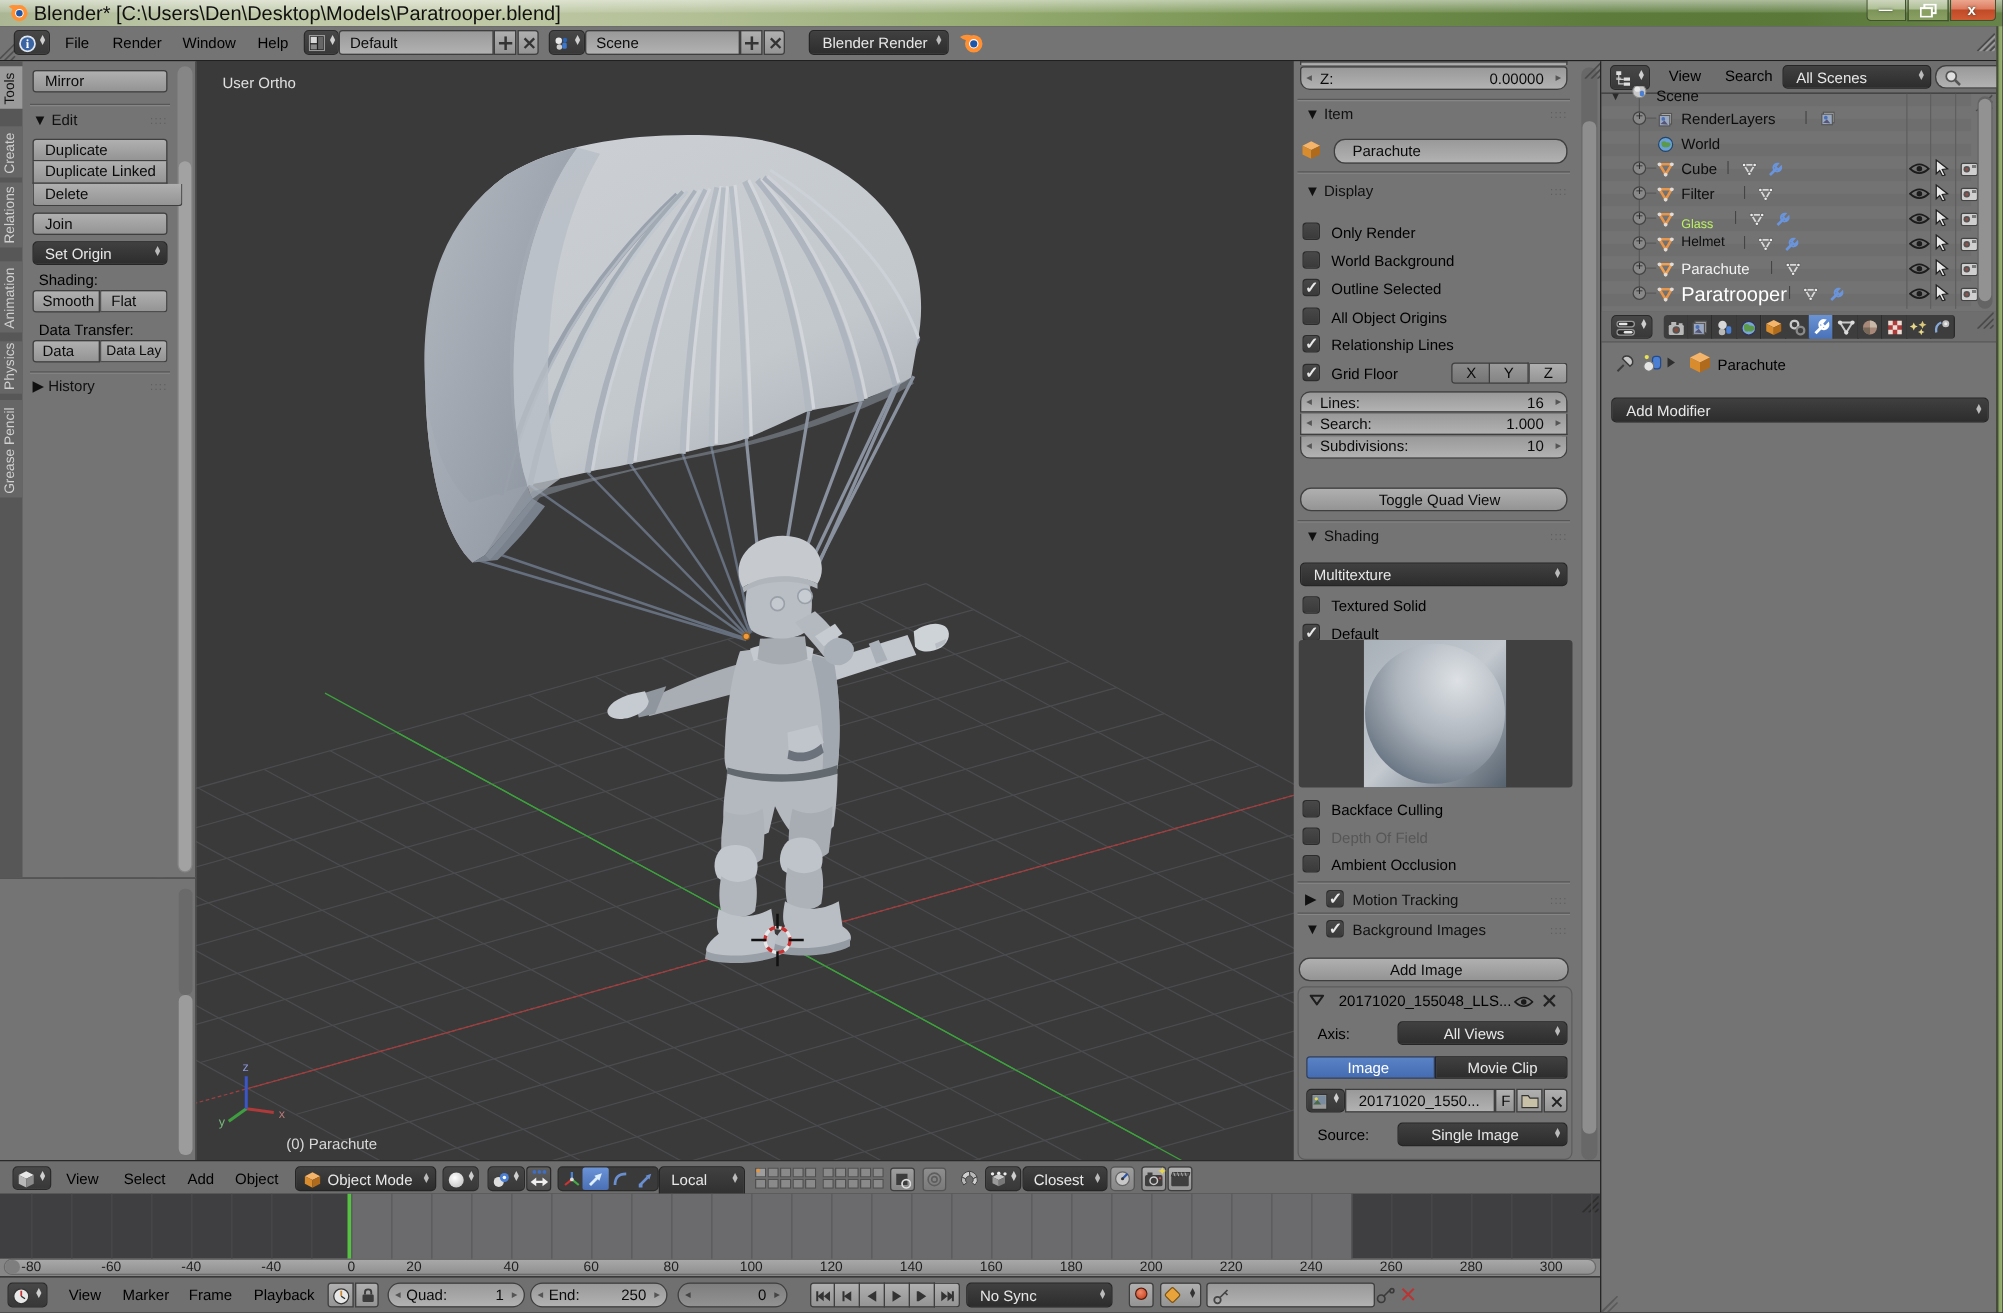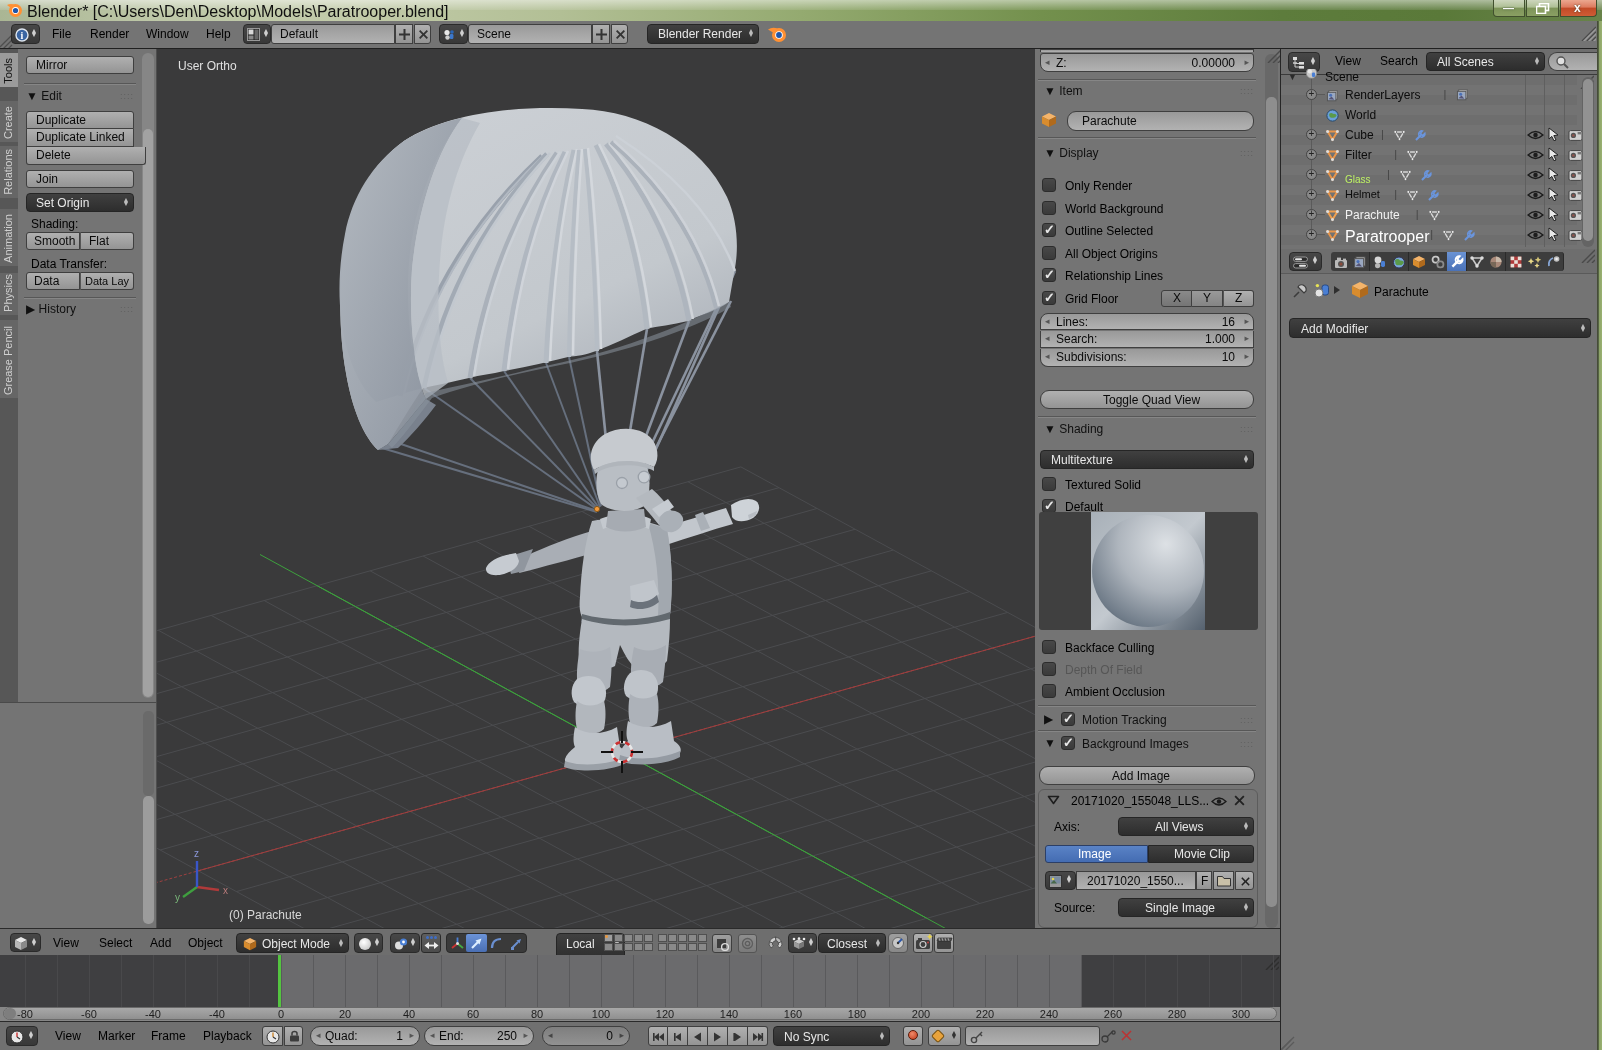--- a/index.html
+++ b/index.html
@@ -719,21 +719,21 @@
       </svg>
       <svg class="abs" style="left:43px;top:2px" width="15" height="15" viewBox="0 0 15 15">
         <path d="M2,12 Q2,3 11,3" fill="none" stroke="#6a8fd0" stroke-width="2.2"></path>
       </svg>
       <svg class="abs" style="left:62px;top:2px" width="15" height="15" viewBox="0 0 15 15">
         <line x1="3" y1="12" x2="9" y2="6" stroke="#6a8fd0" stroke-width="2"></line>
           <path d="M12,3 L7.5,4.5 10.5,7.5 Z" fill="#6a8fd0"></path>
           <rect x="2" y="11" width="3" height="3" fill="#6a8fd0"></rect>
       </svg>
     </div>
-    <div class="dk" style="left:556px;top:4px;width:69px;height:28px">
+    <div class="dk" style="left:527px;top:4px;width:69px;height:28px">
       <div class="abs" style="left:9px;top:3px">Local</div>
       <div class="stepper" style="left:55px;top:5px;color:#bbb">▲<br>▼</div>
     </div>
 
     <div class="lt" style="left:712px;top:5px;width:20px;height:19px;background:linear-gradient(180deg,#9e9e9e,#868686)">
       <svg class="abs" style="left:3px;top:3px" width="13" height="13" viewBox="0 0 13 13">
         <rect x="1" y="1" width="9" height="9" fill="#3c3c3c"></rect>
           <circle cx="9" cy="9" r="3.4" fill="none" stroke="#ddd" stroke-width="1.4"></circle>
       </svg>
     </div>
@@ -989,21 +989,21 @@
             <path d="M2,7 L7,3 V11 Z M7,7 L12,3 V11 Z" fill="#333" transform="scale(-1,1) translate(-15,0)"></path>
             <rect x="11.5" y="3" width="1.6" height="8" fill="#333"></rect>
           </svg>
         </div>
       </div>
   <div class="abs" style="left: 5px; top: 53px; width: 40px; text-align: center; font-size: 11px; color: rgb(30, 30, 30);">-80</div>
       <div class="abs" style="left: 69px; top: 53px; width: 40px; text-align: center; font-size: 11px; color: rgb(30, 30, 30);">-60</div>
       <div class="abs" style="left: 133px; top: 53px; width: 40px; text-align: center; font-size: 11px; color: rgb(30, 30, 30);">-40</div>
       <div class="abs" style="left: 197px; top: 53px; width: 40px; text-align: center; font-size: 11px; color: rgb(30, 30, 30);">-40</div>
       <div class="abs" style="left: 261px; top: 53px; width: 40px; text-align: center; font-size: 11px; color: rgb(30, 30, 30);">0</div>
-      <div class="abs" style="left: 325px; top: 53px; width: 40px; text-align: center; font-size: 11px; color: rgb(30, 30, 30);">20</div>
+      <div class="abs" style="left: 325px; top: 53px; width: 40px; font-size: 11px; color: rgb(30, 30, 30);">20</div>
       <div class="abs" style="left: 389px; top: 53px; width: 40px; text-align: center; font-size: 11px; color: rgb(30, 30, 30);">40</div>
       <div class="abs" style="left: 453px; top: 53px; width: 40px; text-align: center; font-size: 11px; color: rgb(30, 30, 30);">60</div>
       <div class="abs" style="left: 517px; top: 53px; width: 40px; text-align: center; font-size: 11px; color: rgb(30, 30, 30);">80</div>
       <div class="abs" style="left: 581px; top: 53px; width: 40px; text-align: center; font-size: 11px; color: rgb(30, 30, 30);">100</div>
       <div class="abs" style="left: 645px; top: 53px; width: 40px; text-align: center; font-size: 11px; color: rgb(30, 30, 30);">120</div>
       <div class="abs" style="left: 709px; top: 53px; width: 40px; text-align: center; font-size: 11px; color: rgb(30, 30, 30);">140</div>
       <div class="abs" style="left: 773px; top: 53px; width: 40px; text-align: center; font-size: 11px; color: rgb(30, 30, 30);">160</div>
       <div class="abs" style="left: 837px; top: 53px; width: 40px; text-align: center; font-size: 11px; color: rgb(30, 30, 30);">180</div>
       <div class="abs" style="left: 901px; top: 53px; width: 40px; text-align: center; font-size: 11px; color: rgb(30, 30, 30);">200</div>
       <div class="abs" style="left: 965px; top: 53px; width: 40px; text-align: center; font-size: 11px; color: rgb(30, 30, 30);">220</div>

